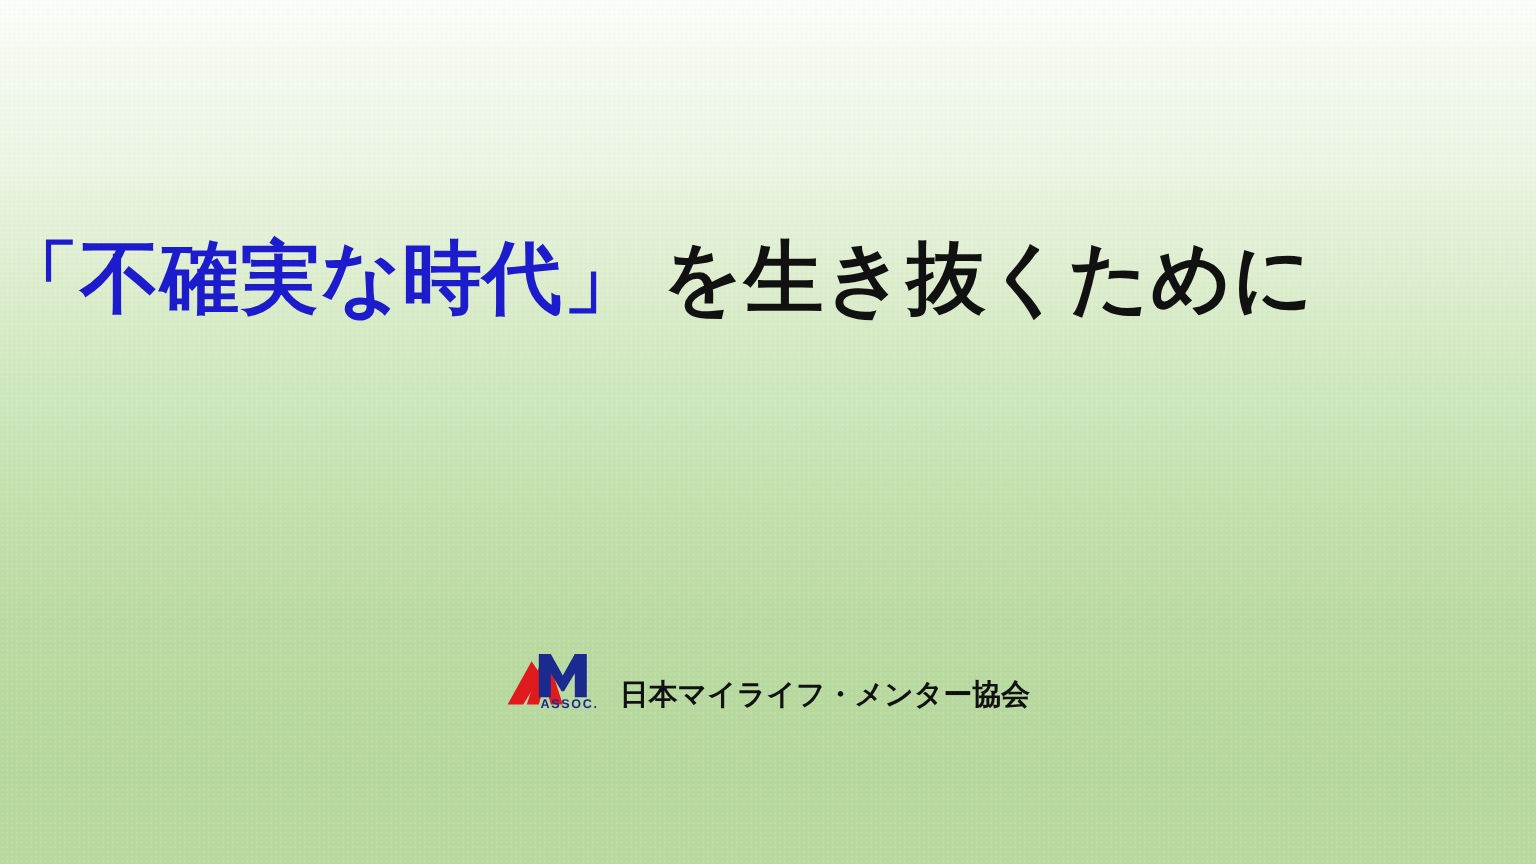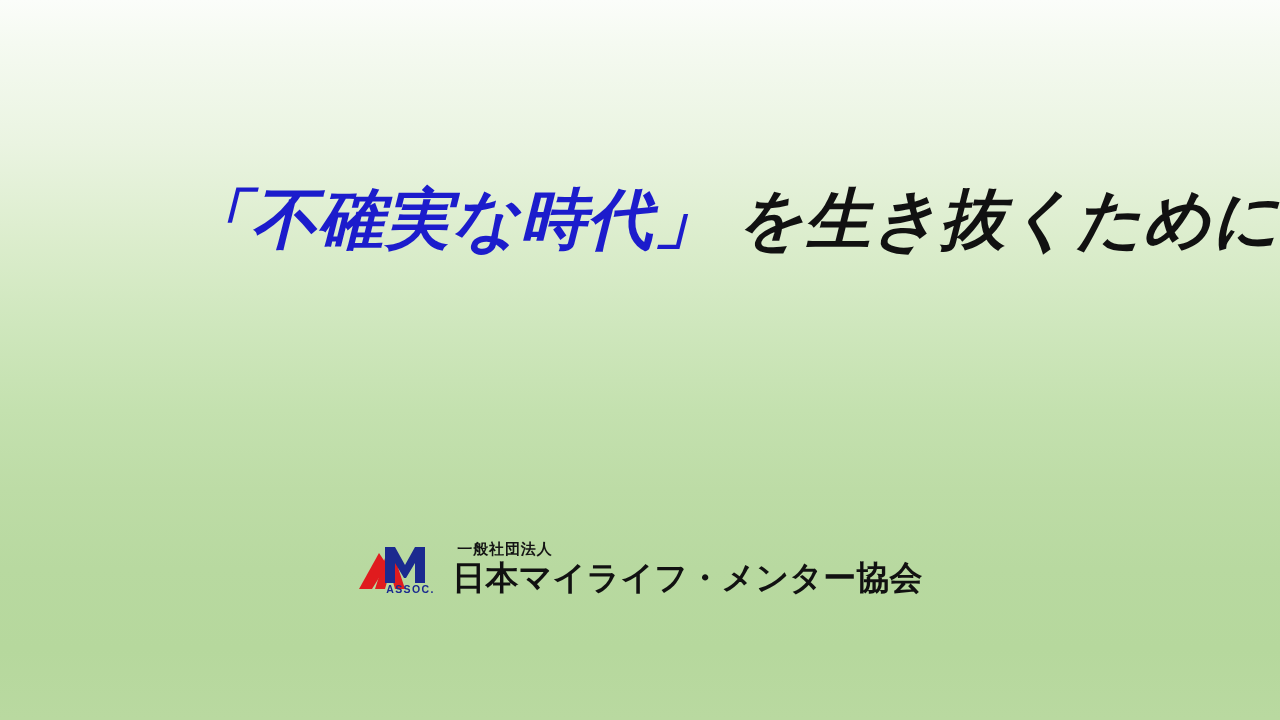--- a/index.html
+++ b/index.html
@@ -42,25 +42,24 @@
     background-size: 4px 4px, 4px 4px;
     background-position: 0 0, 2px 2px;
     opacity: 0.65;
   }
 
   
   .title-block {
     position: absolute;
     left: 0;
     right: 0;
-    top: 184px;
-    text-align: right;
+    top: 196px;
+    text-align: left;
     white-space: nowrap;
     z-index: 3;
-    font-style: italic;
   }
   .title-line {
     display: inline-block;
     font-size: 66px;
     line-height: 1.08;
     font-weight: 700;
     letter-spacing: 0.012em;
   }
   .title-quoted {
     color: #1c1ccc;
@@ -119,21 +118,21 @@
   .logo-kicker {
     font-size: 15px;
     font-weight: 700;
     color: #141414;
     letter-spacing: 0.06em;
     line-height: 1;
     margin-bottom: 5px;
     padding-left: 5px;
   }
   .logo-name {
-    font-size: 33px;
+    font-size: 24px;
     font-weight: 700;
     color: #111111;
     letter-spacing: 0.005em;
     line-height: 1;
     white-space: nowrap;
   }
 </style>
 </head>
 <body>
 
@@ -152,19 +151,18 @@
 
         <polygon points="18,46 29,12 37,12 48,46 38,46 33,28 28,46" fill="#e01b1e"></polygon>
         <polygon points="2,46 22,10 30,22 15,46" fill="#e01b1e"></polygon>
 
         <polygon points="28,40 28,4 38,4 48,22 58,4 68,4 68,40 58,40 58,20 49,35 47,35 38,20 38,40" fill="#1b2a8f"></polygon>
       </svg>
       <div class="logo-mark-assoc">ASSOC.</div>
     </div>
 
     <div class="logo-text">
-      <div class="logo-kicker">一般社団法人</div>
       <div class="logo-name">日本マイライフ・メンター協会</div>
     </div>
 
   </div>
 
 </div>
 
 </body></html>

